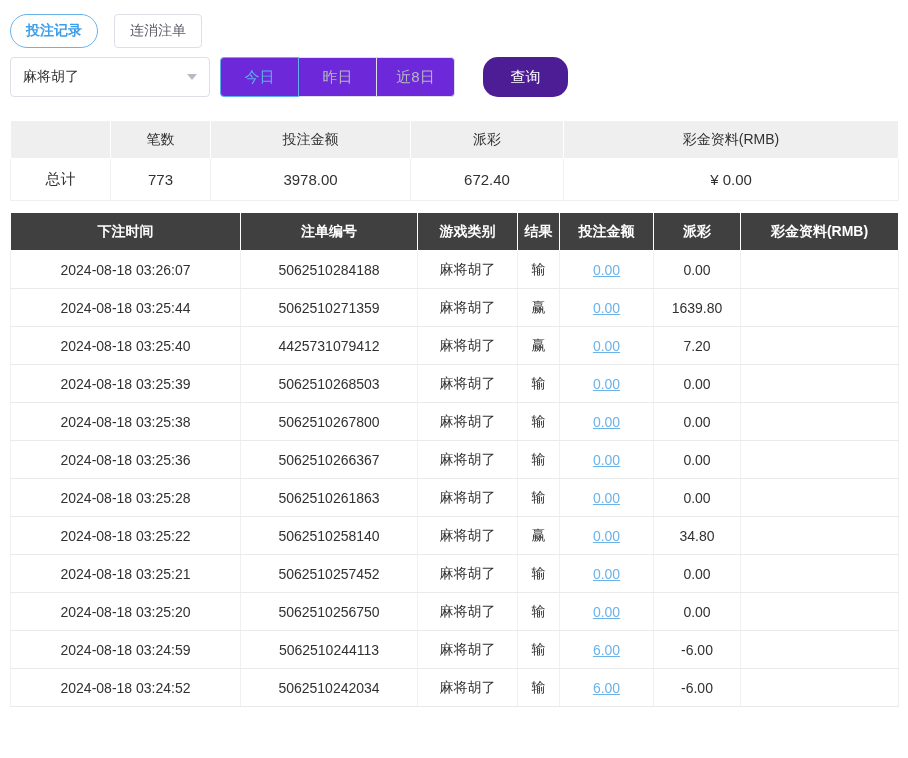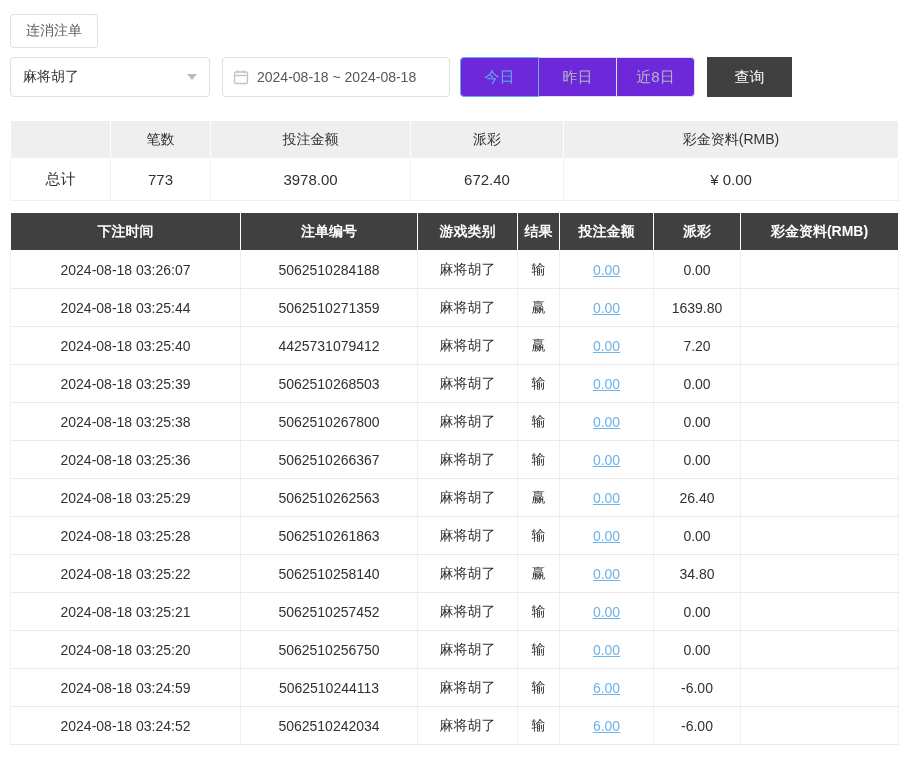--- a/index.html
+++ b/index.html
@@ -47,22 +47,22 @@
   .btn-group { display: inline-flex; margin-left: 10px; }
   .qbtn {
     width: 79px; height: 40px; background: #6d28d9; border: 1px solid #dcdfe6;
     font-size: 15px; color: #b3b8bf; display: inline-flex; align-items: center;
     justify-content: center; cursor: pointer; margin-left: -1px;
   }
   .qbtn:first-child { border-radius: 4px 0 0 4px; margin-left: 0; }
   .qbtn:last-child { border-radius: 0 4px 4px 0; }
   .qbtn.active { border-color: #5fb0ea; color: #5fb0ea; position: relative; z-index: 2; }
   .search-btn {
-    margin-left: 12px; width: 85px; height: 40px; background: #404040; color: #fff;
-    border: none; border-radius: 0; font-size: 15px; cursor: pointer;
+    margin-left: 28px; width: 85px; height: 40px; background: #4c1d95; color: #fff;
+    border: none; border-radius: 15px; font-size: 15px; cursor: pointer;
     display: inline-flex; align-items: center; justify-content: center;
   }
 
   
   table { border-collapse: collapse; table-layout: fixed; }
   .summary-table { width: 888px; margin: 23px 10px 0 10px; }
   .summary-table th {
     background: #efefef; font-weight: normal; font-size: 14px; color: #303133;
     height: 38px; border: 1px solid #ffffff; text-align: center;
   }
@@ -84,40 +84,30 @@
   }
   .bet-link { color: #6cb3ea; text-decoration: underline; cursor: pointer; }
   .neg { color: #f05656; margin-top: 12px; }
 </style>
 </head>
 <body>
 
 <div class="page">
 
   <div class="tabs">
+    <div class="tab active">投注记录</div>
     <div class="tab inactive">连消注单</div>
   </div>
 
   <div class="filters">
     <div class="select-box">
       <span>麻将胡了</span>
       <span class="caret"></span>
     </div>
 
-    <div class="date-box">
-      <span class="cal-icon">
-        <svg width="16" height="16" viewBox="0 0 16 16" fill="none" stroke="#c0c4cc" stroke-width="1.4">
-          <rect x="1.5" y="3" width="13" height="11.5" rx="1.5"></rect>
-          <line x1="1.5" y1="6.5" x2="14.5" y2="6.5"></line>
-          <line x1="5" y1="1.2" x2="5" y2="4.2"></line>
-          <line x1="11" y1="1.2" x2="11" y2="4.2"></line>
-        </svg>
-      </span>
-      <span>2024-08-18 ~ 2024-08-18</span>
-    </div>
 
     <div class="btn-group">
       <div class="qbtn active">今日</div>
       <div class="qbtn">昨日</div>
       <div class="qbtn">近8日</div>
     </div>
 
     <button class="search-btn">查询</button>
   </div>
 
@@ -219,29 +209,20 @@
         <tr>
           <td>2024-08-18 03:25:36</td>
           <td>5062510266367</td>
           <td>麻将胡了</td>
           <td>输</td>
           <td><span class="bet-link">0.00</span></td>
           <td>0.00</td>
           <td></td>
         </tr>
         <tr>
-          <td>2024-08-18 03:25:29</td>
-          <td>5062510262563</td>
-          <td>麻将胡了</td>
-          <td>赢</td>
-          <td><span class="bet-link">0.00</span></td>
-          <td>26.40</td>
-          <td></td>
-        </tr>
-        <tr>
           <td>2024-08-18 03:25:28</td>
           <td>5062510261863</td>
           <td>麻将胡了</td>
           <td>输</td>
           <td><span class="bet-link">0.00</span></td>
           <td>0.00</td>
           <td></td>
         </tr>
         <tr>
           <td>2024-08-18 03:25:22</td>

